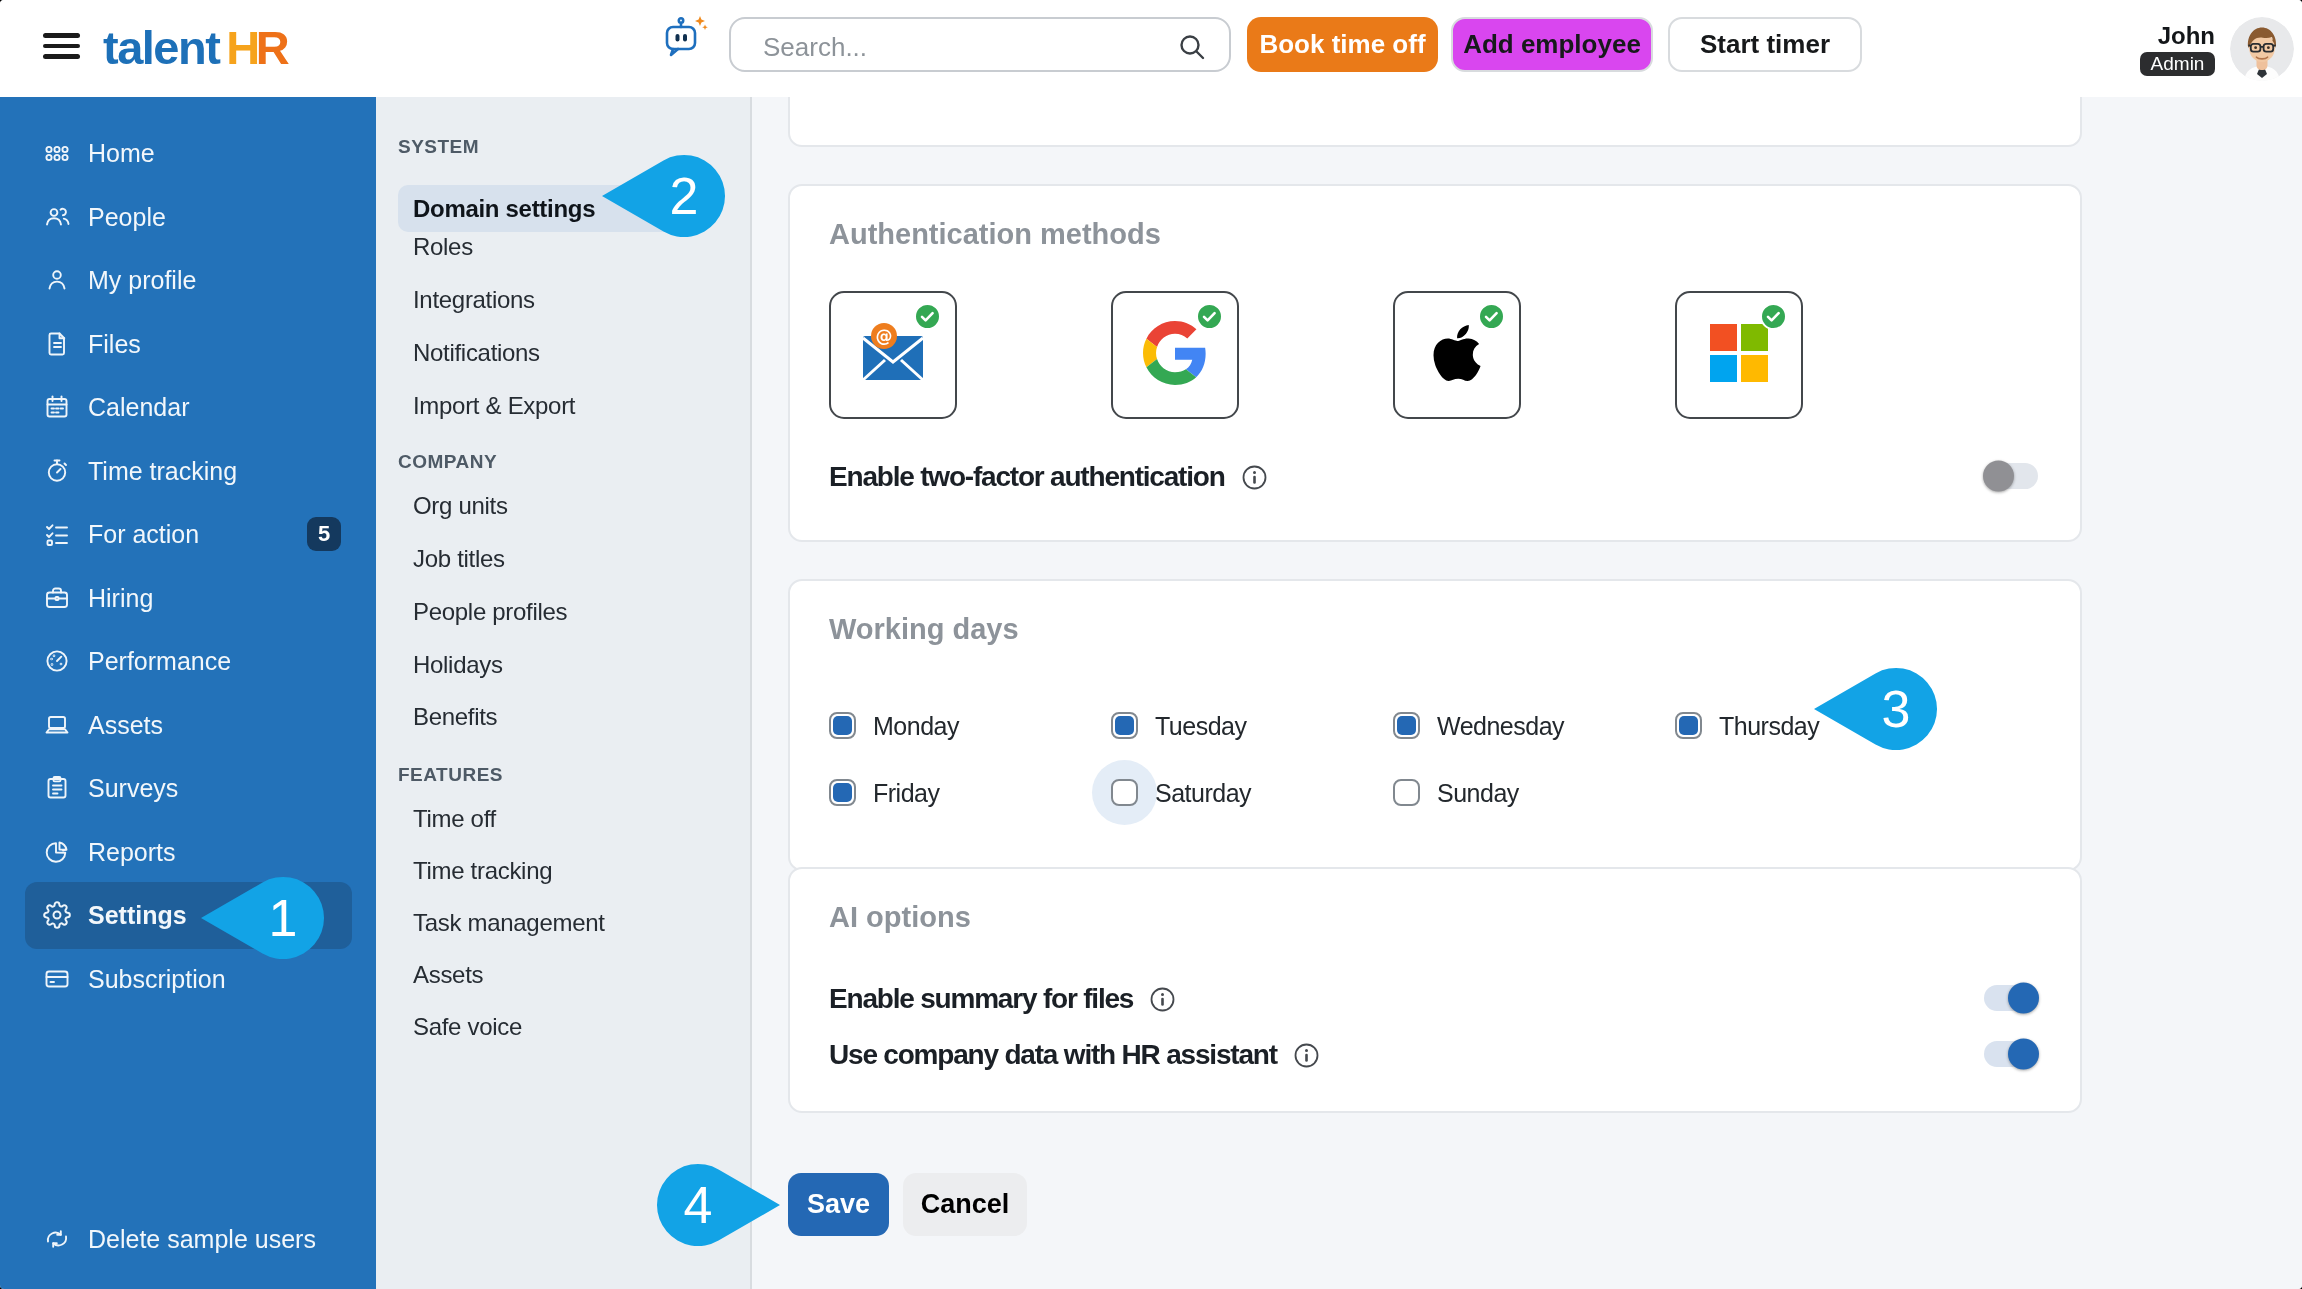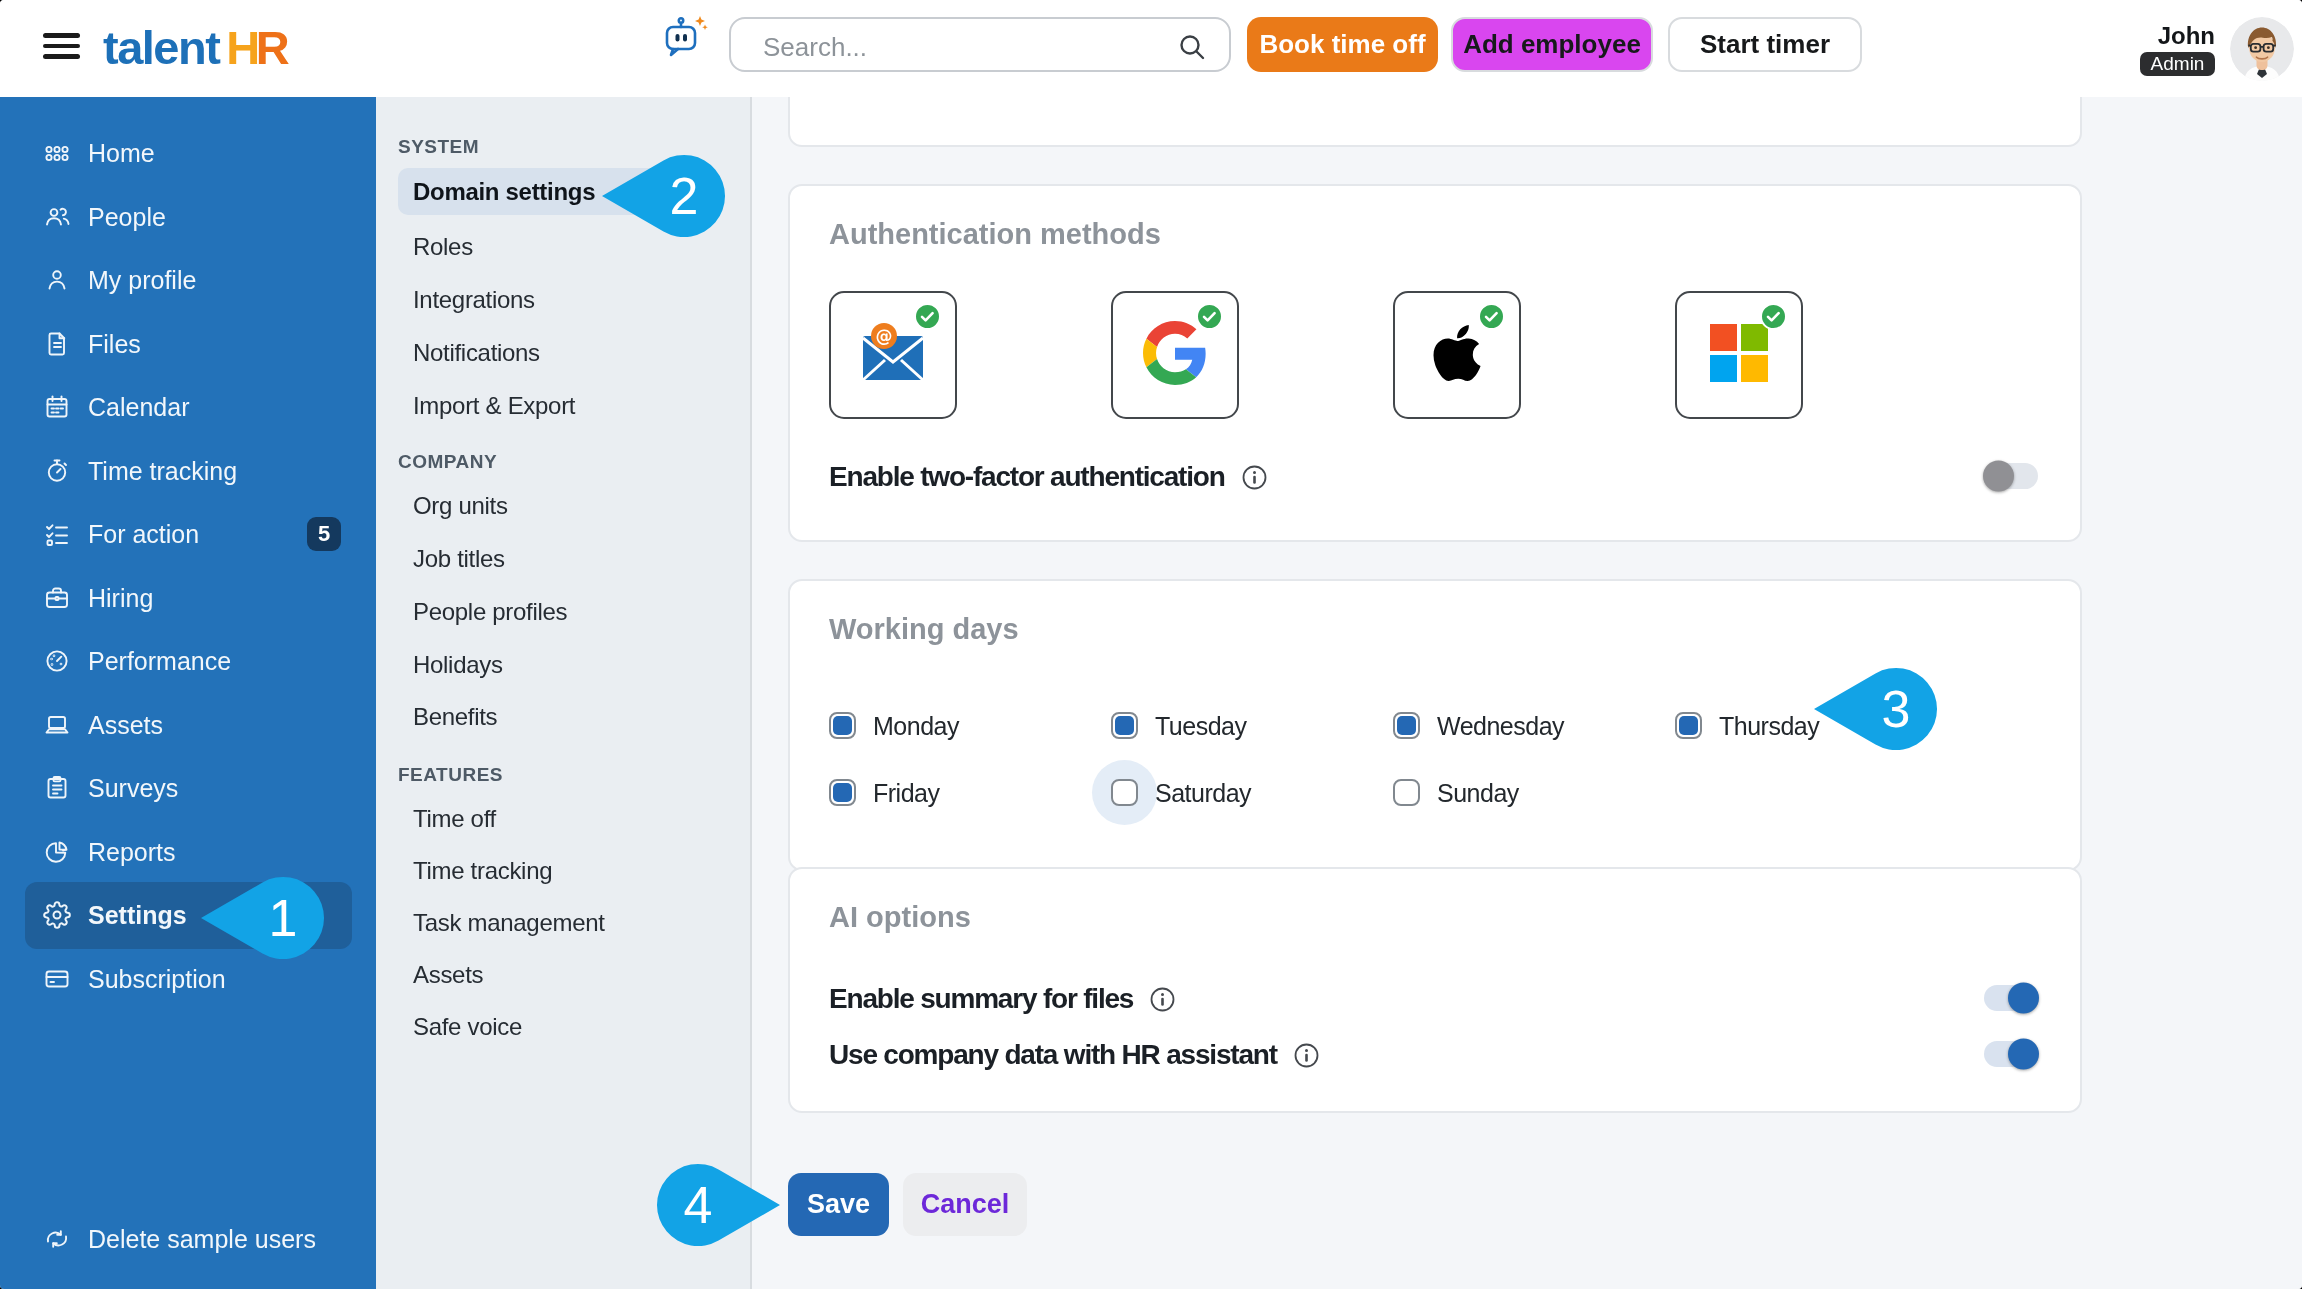--- a/index.html
+++ b/index.html
@@ -80,21 +80,21 @@
 
   .day { position:absolute; width:290px; height:28px; }
   .day .halo { position:absolute; left:-19px; top:-19px; width:65px; height:65px; border-radius:50%; background:#E4EDF7; }
   .day .box { position:absolute; left:0; top:0; width:27px; height:27px; border:2px solid #81888F; border-radius:8px; background:#fff; cursor:pointer; }
   .day .box .inner { position:absolute; left:2px; top:2px; width:19px; height:19px; border-radius:5px; background:var(--accent-blue); display:none; }
   .day.checked .box .inner { display:block; }
   .day .d-label { position:absolute; left:44px; top:50%; transform:translateY(-50%); font-size:25px; letter-spacing:-0.5px; color:#23282D; white-space:nowrap; }
 
   .action-btn { position:absolute; height:63px; border-radius:13px; font-size:27px; font-weight:700; font-family:inherit; cursor:pointer; }
   #btn-save { left:34px; top:1076px; width:101px; background:var(--accent-blue); color:#fff; border:none; }
-  #btn-cancel { left:149px; top:1076px; width:124px; background:#ECEDEF; color:#6d28d9; border:none; }
+  #btn-cancel { left:149px; top:1076px; width:124px; background:#ECEDEF; color:#000000; border:none; }
 
   .pin { position:absolute; z-index:9; pointer-events:none; }
   .pin text { font-family:"Liberation Sans", sans-serif; }
 </style>
 </head>
 <body>
 
 <div id="window">
 
   <div id="topbar">
@@ -297,21 +297,21 @@
             <path d="M17.8 6.2v3.6h-3.6"></path>
             <path d="M23 11.5a7.6 7.6 0 0 1-12.8 6.7"></path>
             <path d="M10.2 21.8v-3.6h3.6"></path>
           </svg></span>
         <span class="s-label">Delete sample users</span>
       </div>
     </div>
 
   <div id="settingsnav">
       <div class="sn-header" style="top: 39px;">SYSTEM</div>
-      <div class="sn-item selected" style="top: 71px;">Domain settings</div>
+      <div class="sn-item selected" style="top: 88px;">Domain settings</div>
       <div class="sn-item" style="top: 125.5px;">Roles</div>
       <div class="sn-item" style="top: 178.5px;">Integrations</div>
       <div class="sn-item" style="top: 231.5px;">Notifications</div>
       <div class="sn-item" style="top: 284.5px;">Import &amp; Export</div>
       <div class="sn-header" style="top: 354px;">COMPANY</div>
       <div class="sn-item" style="top: 384.5px;">Org units</div>
       <div class="sn-item" style="top: 437.5px;">Job titles</div>
       <div class="sn-item" style="top: 490.5px;">People profiles</div>
       <div class="sn-item" style="top: 543.5px;">Holidays</div>
       <div class="sn-item" style="top: 595.5px;">Benefits</div>

